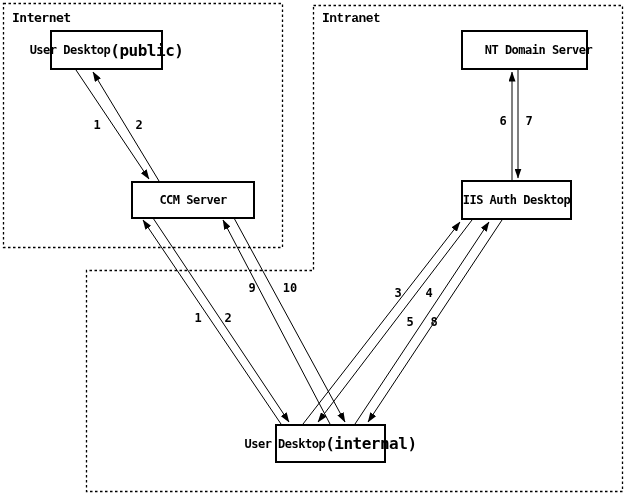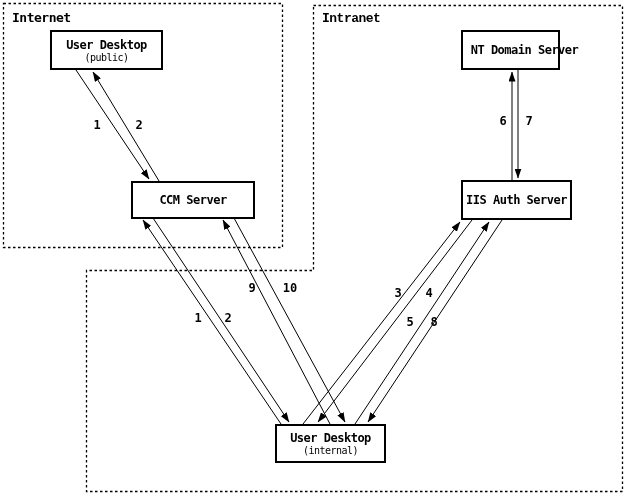--- a/index.html
+++ b/index.html
@@ -40,36 +40,35 @@
     letter-spacing: -0.5px;
     color: #000000;
     white-space: nowrap;
   }
   .node {
     position: absolute;
     box-sizing: border-box;
     border: 2px solid #000000;
     background: #ffffff;
     display: flex;
-    flex-direction: column;
     align-items: center;
     justify-content: center;
     text-align: center;
   }
   .node-title {
     font-size: 12px;
     font-weight: bold;
     letter-spacing: -0.5px;
     line-height: 14px;
     color: #000000;
     white-space: nowrap;
   }
   .node-subtitle {
-    font-size: 10px;
-    font-weight: normal;
+    font-size: 16px;
+    font-weight: bold;
     letter-spacing: -0.5px;
     line-height: 11px;
     color: #000000;
     white-space: nowrap;
   }
   .edge-label {
     position: absolute;
     transform: translate(-50%, -50%);
     font-size: 12px;
     font-weight: bold;
@@ -115,26 +114,26 @@
 
   <div class="node" style="left:50px; top:30px; width:113px; height:40px;">
     <div class="node-title">User Desktop</div>
     <div class="node-subtitle">(public)</div>
   </div>
 
   <div class="node" style="left:131px; top:181px; width:124px; height:38px;">
     <div class="node-title">CCM Server</div>
   </div>
 
-  <div class="node" style="left:461px; top:30px; width:99px; height:40px;padding-left:28px;">
+  <div class="node" style="left:461px; top:30px; width:127px; height:40px;padding-left:28px;">
     <div class="node-title">NT Domain Server</div>
   </div>
 
   <div class="node" style="left:461px; top:180px; width:111px; height:40px;">
-    <div class="node-title">IIS Auth Server</div>
+    <div class="node-title">IIS Auth Desktop</div>
   </div>
 
   <div class="node" style="left:275px; top:424px; width:111px; height:39px;">
     <div class="node-title">User Desktop</div>
     <div class="node-subtitle">(internal)</div>
   </div>
 
   <div class="edge-label" style="left:97px;  top:125px;">1</div>
   <div class="edge-label" style="left:139px; top:125px;">2</div>
 

